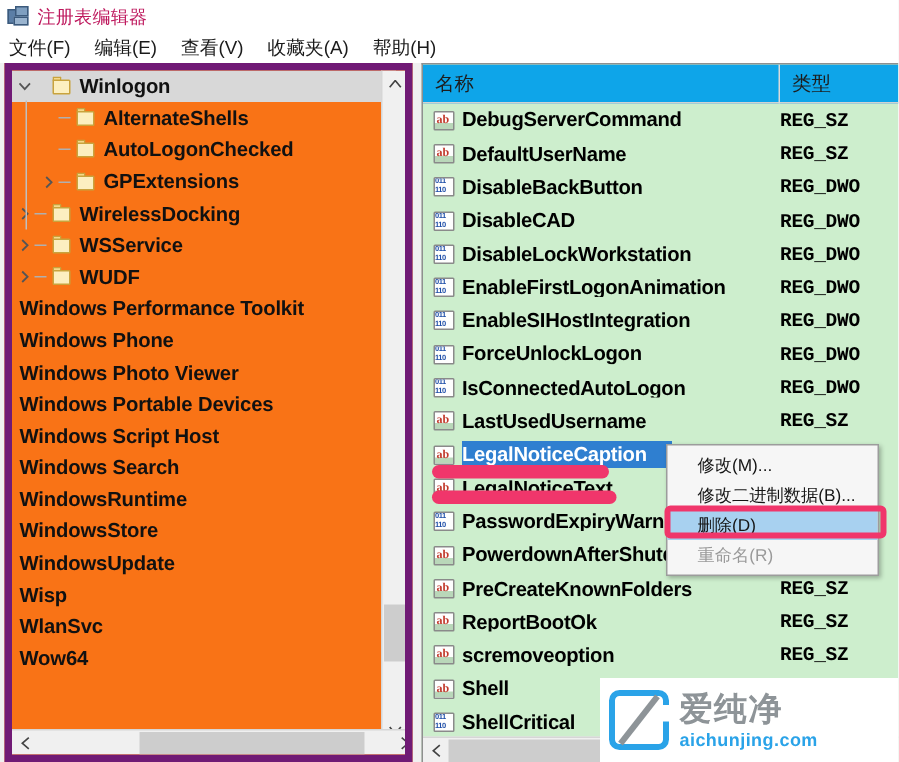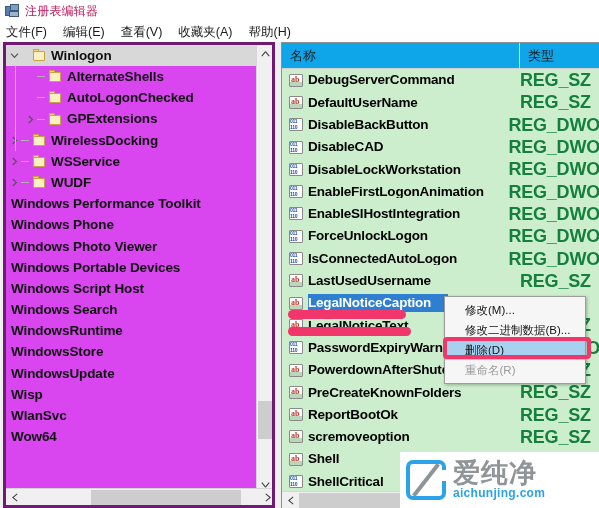--- a/index.html
+++ b/index.html
@@ -65,22 +65,22 @@
   
   #panes {
     position: absolute; left: 0; top: 42px;
     width: 599px; height: 466px;
   }
 
   
   #tree-pane {
     position: absolute; left: 3px; top: 0;
     width: 272px; height: 466px;
-    background: #d946ef;
-    border: 3px solid #701a75;
+    background: #f97316;
+    border: 5px solid #701a75;
     overflow: hidden;
   }
   #tree-scroll-area {
     position: absolute; left: 0; top: 0;
     width: 256px; height: 448px;
     overflow: hidden;
   }
   .tree-row {
     display: flex; align-items: center;
     height: 21.2px;
@@ -289,25 +289,26 @@
   .val-name {
     width: 212px;
     font-size: 13.5px;
     font-weight: bold;
     color: #000000;
     letter-spacing: -0.2px;
     overflow: hidden;
     line-height: 1;
   }
   .val-type {
-    font-size: 18px;
+    font-size: 13px;
     font-weight: bold;
-    color: #15803d;
+    color: #000000;
     letter-spacing: -0.2px;
     line-height: 1;
+    font-family: Liberation Mono, monospace;
   }
   .val-row.selected .val-name {
     background: #2f7fd0;
     color: #ffffff;
     display: inline-block;
     padding: 2px 0 2px 0;
     width: 140px;
   }
 
   
@@ -410,21 +411,21 @@
     transform: translate(-50%,-50%) rotate(38deg);
   }
   #wm-logo .notch {
     position: absolute;
     right: -4px; top: 6px;
     width: 7px; height: 11px;
     background: #ffffff;
   }
   #wm-text { display: flex; flex-direction: column; justify-content: center; }
   #wm-cn {
-    font-size: 27px;
+    font-size: 22px;
     font-weight: bold;
     color: #8e9498;
     letter-spacing: 1px;
     line-height: 26px;
   }
   #wm-url {
     font-size: 12px;
     font-weight: bold;
     color: #2aa3e8;
     letter-spacing: 0.3px;

